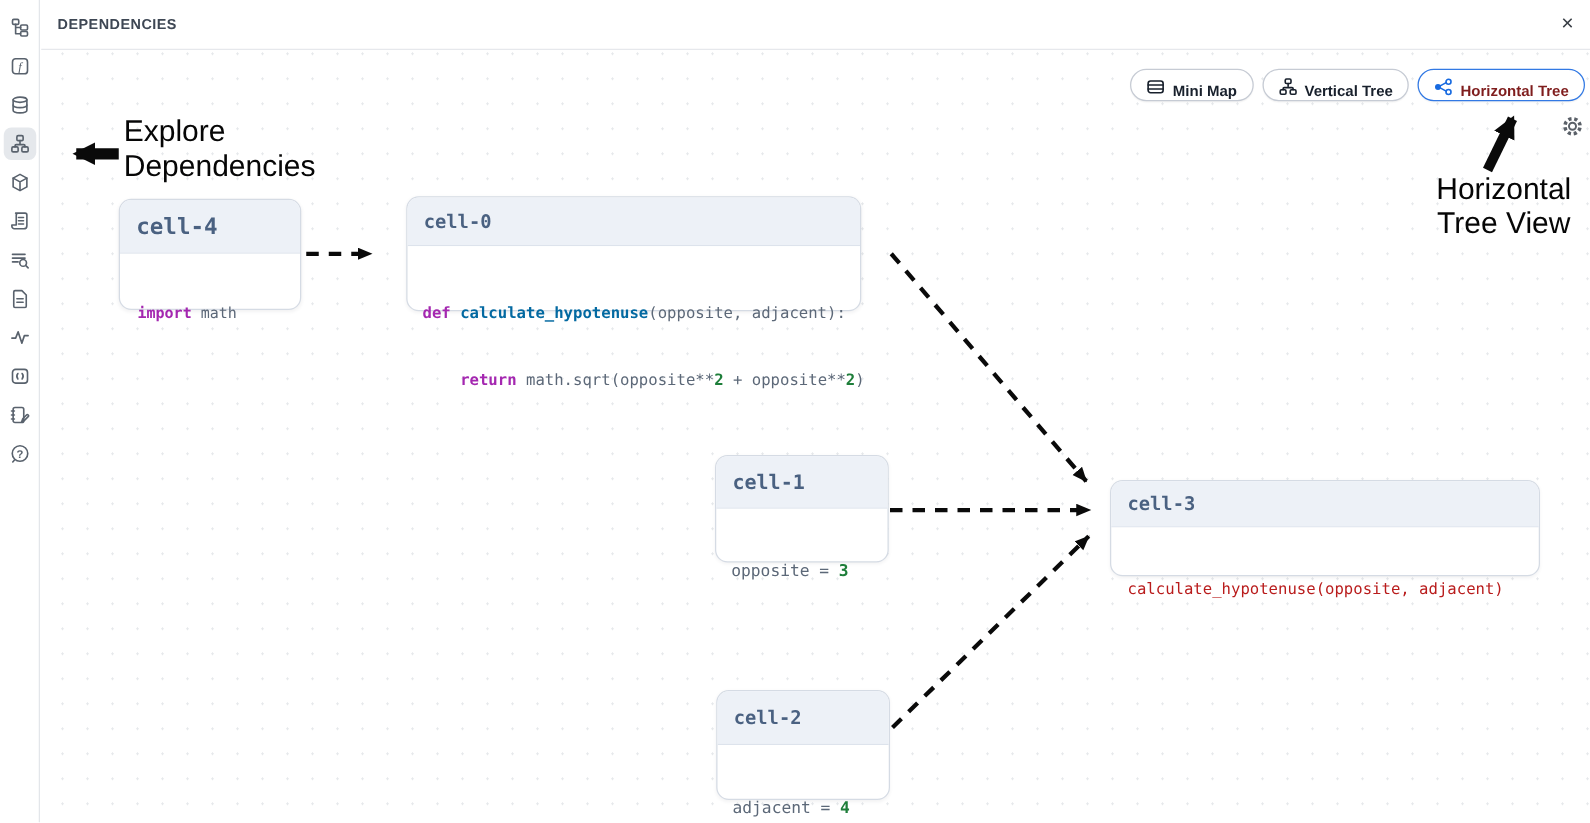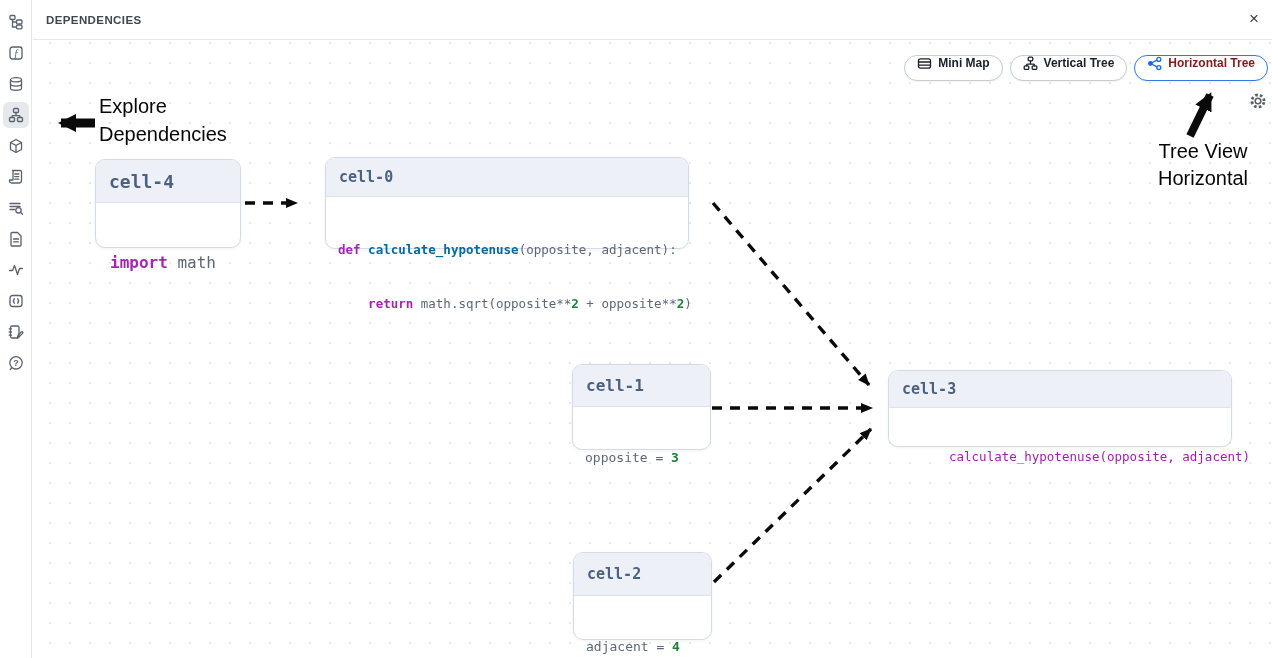--- a/index.html
+++ b/index.html
@@ -32,21 +32,21 @@
   
   .canvas { position:absolute; left:33px; top:41px; width:1239px; height:617px;
             background-color:#fff;
             background-image:radial-gradient(#e7e9ec 1.1px, transparent 1.1px);
             background-size:20px 20px; background-position:7px 12px; }
 
   
   .toolbar { position:absolute; top:14px; right:4px; display:flex; gap:7px; }
   .tb-btn { height:26px; padding:0 12px; background:#fff;
             border:1px solid #c6cbd4; border-radius:13px;
-            display:flex; align-items:flex-start; gap:6px;
+            display:flex; align-items:flex-end; gap:6px;
             font-size:12px; font-weight:bold; color:#18202c; cursor:pointer;
             box-shadow:0 1px 1px rgba(0,0,0,.05); }
   .tb-btn svg { stroke:#18202c; fill:none; stroke-width:1.3;
                 stroke-linecap:round; stroke-linejoin:round; }
   .tb-btn.active { color:#7f1d1d; border-color:#3279e4; }
   .tb-btn.active svg { stroke:#176ae0; }
 
   .gear { position:absolute; left:1216px; top:51px; width:18px; height:18px;
           cursor:pointer; }
   .gear svg { stroke:#5a6068; fill:none; }
@@ -58,39 +58,39 @@
   .node-header { background:#edf1f7; border-bottom:1px solid #dde3ec;
                  border-radius:9px 9px 0 0; display:flex; align-items:center;
                  padding:0 13px; color:#4a6181; font-weight:bold;
                  font-family:"DejaVu Sans Mono", monospace; }
   .node-body { font-family:"DejaVu Sans Mono", monospace; color:#5c6878;
                white-space:pre; }
   .code-line { white-space:pre; }
   .kw   { color:#a427b0; font-weight:bold; }
   .fn   { color:#0369a1; font-weight:bold; }
   .num  { color:#1e7e3a; font-weight:bold; }
-  .muted{ color:#a21caf;margin-left:47px; }
+  .muted{ color:#b91c1c; }
 
   .n4 .node-header { height:43px; font-size:18px; }
-  .n4 .node-body   { font-size:16px; padding:12px 14px; }
+  .n4 .node-body   { font-size:12px; padding:12px 14px; }
   .n0 .node-header { height:39px; font-size:15px; }
   .n0 .node-body   { font-size:12.5px; line-height:18px; padding:8px 12px; }
   .n1 .node-header { height:42px; font-size:16px; }
   .n1 .node-body   { font-size:13px; padding:13px 12px; }
   .n2 .node-header { height:43px; font-size:15px; }
   .n2 .node-body   { font-size:13px; padding:13px 12px; }
   .n3 .node-header { height:37px; font-size:15px; }
   .n3 .node-body   { font-size:12.5px; padding:11px 13px; }
 
   
   .edges { position:absolute; left:0; top:0; width:1239px; height:617px;
            pointer-events:none; }
 
   
-  .ann { position:absolute; color:#060606; font-size:20px; line-height:28px;
+  .ann { position:absolute; color:#060606; font-size:24px; line-height:28px;
          font-weight:500; }
   .ann-explore { left:66px; top:51px; }
   .ann-view { left:1103px; top:97px; width:134px; text-align:center;
               line-height:27px; }
 </style>
 </head>
 <body>
 
 <div class="app">
 
@@ -239,22 +239,22 @@
           <circle cx="8" cy="8" r="2.5" stroke-width="1.4"></circle>
           <circle cx="8" cy="8" r="5.4" stroke-width="2.5" stroke-dasharray="2.3 1.95" transform="rotate(11 8 8)"></circle>
         </svg>
     </div>
 
     <div class="ann ann-explore">
       <div>Explore</div>
       <div>Dependencies</div>
     </div>
     <div class="ann ann-view">
+      <div>Horizontal</div>
       <div>Tree View</div>
-      <div>Horizontal</div>
     </div>
 
     <div class="node n4" style="left:62px; top:118px; width:146px; height:89px;">
       <div class="node-header">cell-4</div>
       <div class="node-body">
         <div class="code-line"><span class="kw">import</span><span> math</span></div>
       </div>
     </div>
 
     <div class="node n0" style="left:292px; top:116px; width:364px; height:92px;">
@@ -272,21 +272,21 @@
       </div>
     </div>
 
     <div class="node n2" style="left:540px; top:511px; width:139px; height:88px;">
       <div class="node-header">cell-2</div>
       <div class="node-body">
         <div class="code-line"><span>adjacent = </span><span class="num">4</span></div>
       </div>
     </div>
 
-    <div class="node n3" style="left:855px; top:329px; width:344px; height:77px;">
+    <div class="node n3" style="left:855px; top:343px; width:344px; height:77px;">
       <div class="node-header">cell-3</div>
       <div class="node-body">
         <div class="code-line"><span class="muted">calculate_hypotenuse(opposite, adjacent)</span></div>
       </div>
     </div>
 
   </div>
 </div>
 
 </body></html>

